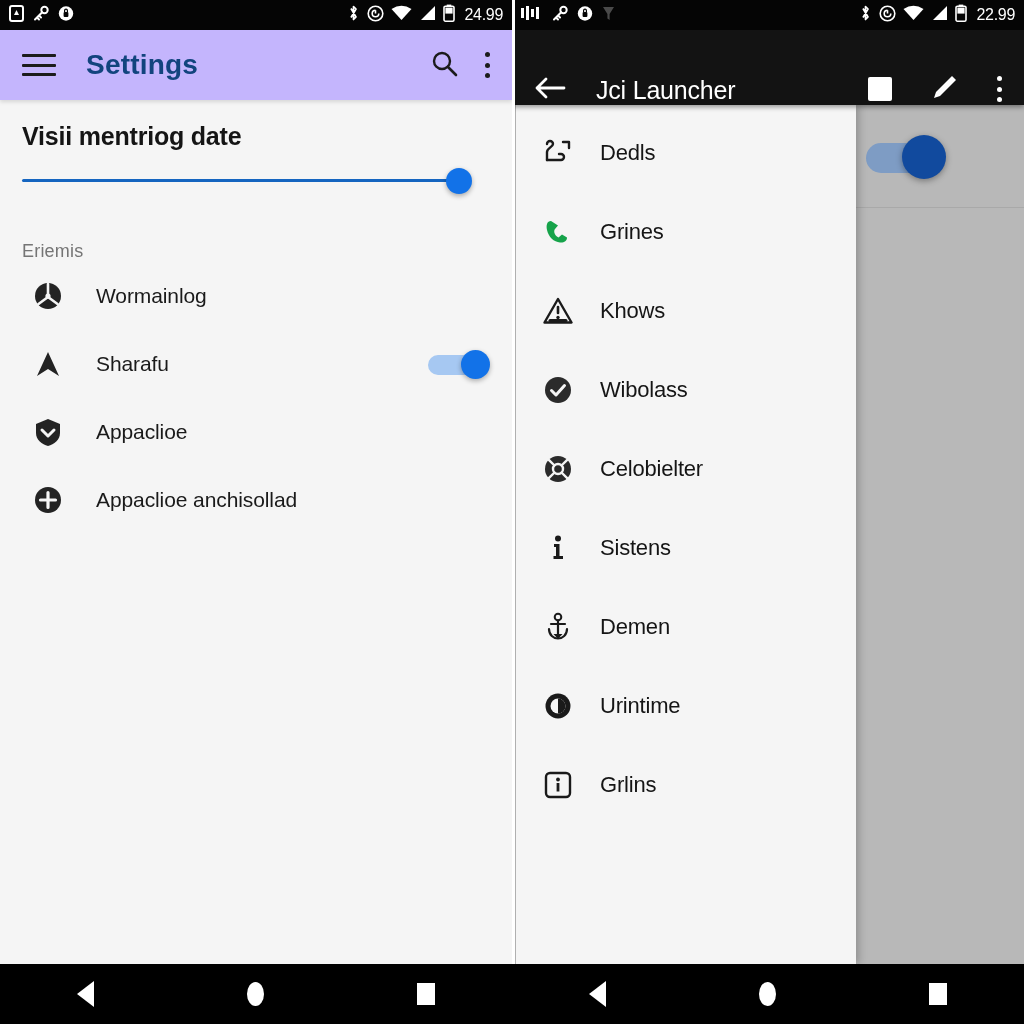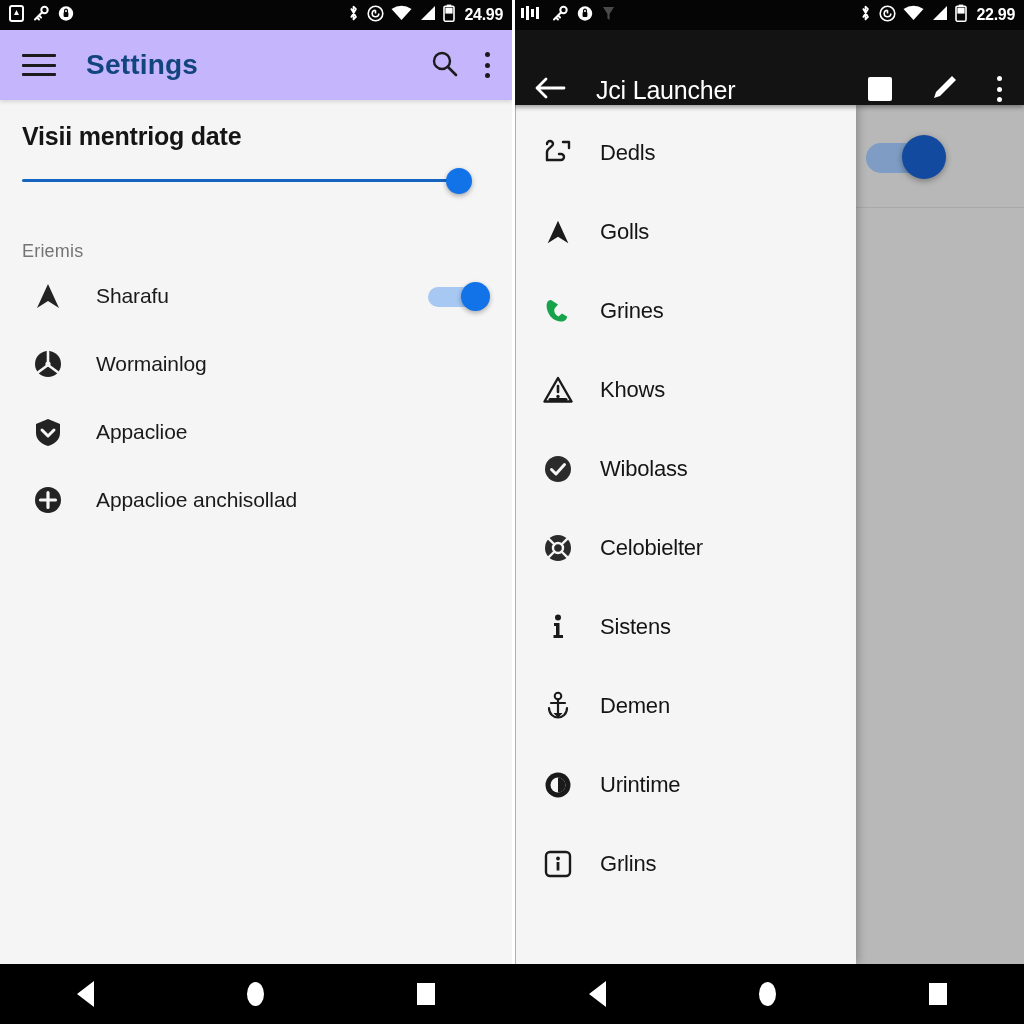--- a/index.html
+++ b/index.html
@@ -20,21 +20,21 @@
 
   
   .statusbar{
     height:30px; background:#050505; color:#ffffff;
     display:flex; align-items:center; padding:0 9px;
     position:relative; z-index:30;
   }
   .sb-left{ display:flex; align-items:center; gap:9px; }
   .sb-right{ margin-left:auto; display:flex; align-items:center; gap:7px; }
   .sb-ico{ display:block; }
-  .sb-clock{ font-size:16px; font-weight:bold; letter-spacing:-.3px; margin-left:2px; }
+  .sb-clock{ font-size:16px; font-weight:normal; letter-spacing:-.3px; margin-left:2px; }
 
   
   .appbar-light{
     height:70px; background:#c4b5fd;
     display:flex; align-items:center; padding:0 22px;
     box-shadow:0 2px 4px rgba(0,0,0,.13);
     position:relative; z-index:20;
   }
   .hamburger{ width:34px; height:22px; display:flex; flex-direction:column; justify-content:space-between; cursor:pointer; }
   .hamburger i{ display:block; height:3px; background:#1b1b1b; border-radius:1px; }
@@ -213,39 +213,39 @@
       <div class="slider-wrap">
         <div class="slider-track"></div>
         <div class="slider-thumb"></div>
       </div>
 
       <div class="section-label">Eriemis</div>
 
       <div class="row">
         <span class="row-icon">
           <svg width="32" height="32" viewBox="0 0 32 32">
+              <circle cx="16" cy="16" r="13" fill="#232323"></circle>
+              <path d="M16 4 V15 M16 17 L6.5 24 M16 17 L25.5 24" stroke="#f5f5f5" stroke-width="2.6" fill="none" stroke-linecap="round"></path>
+              <circle cx="16" cy="16" r="2.6" fill="#f5f5f5"></circle>
+            </svg>
+        </span>
+        <span class="row-label">Wormainlog</span>
+      </div>
+
+      <div class="row">
+        <span class="row-icon">
+          <svg width="32" height="32" viewBox="0 0 32 32">
               <path d="M16 4 L27 28 L16 21 L5 28 Z" fill="#232323"></path>
             </svg>
         </span>
         <span class="row-label">Sharafu</span>
         <span class="switch">
           <span class="tr"></span>
           <span class="kn"></span>
         </span>
-      </div>
-
-      <div class="row">
-        <span class="row-icon">
-          <svg width="32" height="32" viewBox="0 0 32 32">
-              <circle cx="16" cy="16" r="13" fill="#232323"></circle>
-              <path d="M16 4 V15 M16 17 L6.5 24 M16 17 L25.5 24" stroke="#f5f5f5" stroke-width="2.6" fill="none" stroke-linecap="round"></path>
-              <circle cx="16" cy="16" r="2.6" fill="#f5f5f5"></circle>
-            </svg>
-        </span>
-        <span class="row-label">Wormainlog</span>
       </div>
 
       <div class="row">
         <span class="row-icon">
           <svg width="32" height="32" viewBox="0 0 32 32">
               <path d="M16 3 L28 8 V17 C28 24 22 28.5 16 30 C10 28.5 4 24 4 17 V8 Z" fill="#232323"></path>
               <path d="M10 14 L16 20 L22 14" stroke="#f5f5f5" stroke-width="3" fill="none" stroke-linecap="round" stroke-linejoin="round"></path>
             </svg>
         </span>
         <span class="row-label">Appaclioe</span>
@@ -373,28 +373,20 @@
           <span class="ic">
             <svg width="30" height="30" viewBox="0 0 30 30">
                 <path d="M4 6 a3 3 0 1 1 6 0 c0 3 -6 4 -6 8 v8" stroke="#1a1a1a" stroke-width="2.4" fill="none" stroke-linecap="round"></path>
                 <path d="M4 22 H18 a3 3 0 0 0 0 -6 h-2" stroke="#1a1a1a" stroke-width="2.4" fill="none" stroke-linecap="round"></path>
                 <path d="M20 4 h6 v6" stroke="#1a1a1a" stroke-width="2.4" fill="none" stroke-linecap="round" stroke-linejoin="round"></path>
               </svg>
           </span>
           <span class="lb">Dedls</span>
         </div>
 
-        <div class="drawer-row">
-          <span class="ic">
-            <svg width="30" height="30" viewBox="0 0 32 32">
-                <path d="M16 4 L27 28 L16 21 L5 28 Z" fill="#1a1a1a"></path>
-              </svg>
-          </span>
-          <span class="lb">Golls</span>
-        </div>
 
 
         <div class="drawer-row">
           <span class="ic">
             <svg width="30" height="30" viewBox="0 0 30 30">
                 <path d="M8 4 C4 4 3 8 4 13 c1.5 7 7 12 13 12.5 4 .4 7 -1.5 7 -5 l-5 -3 -3.5 3 C11 18 10.5 14 12 12 l3 -3.5 Z" fill="#16a34a"></path>
               </svg>
           </span>
           <span class="lb">Grines</span>
         </div>

